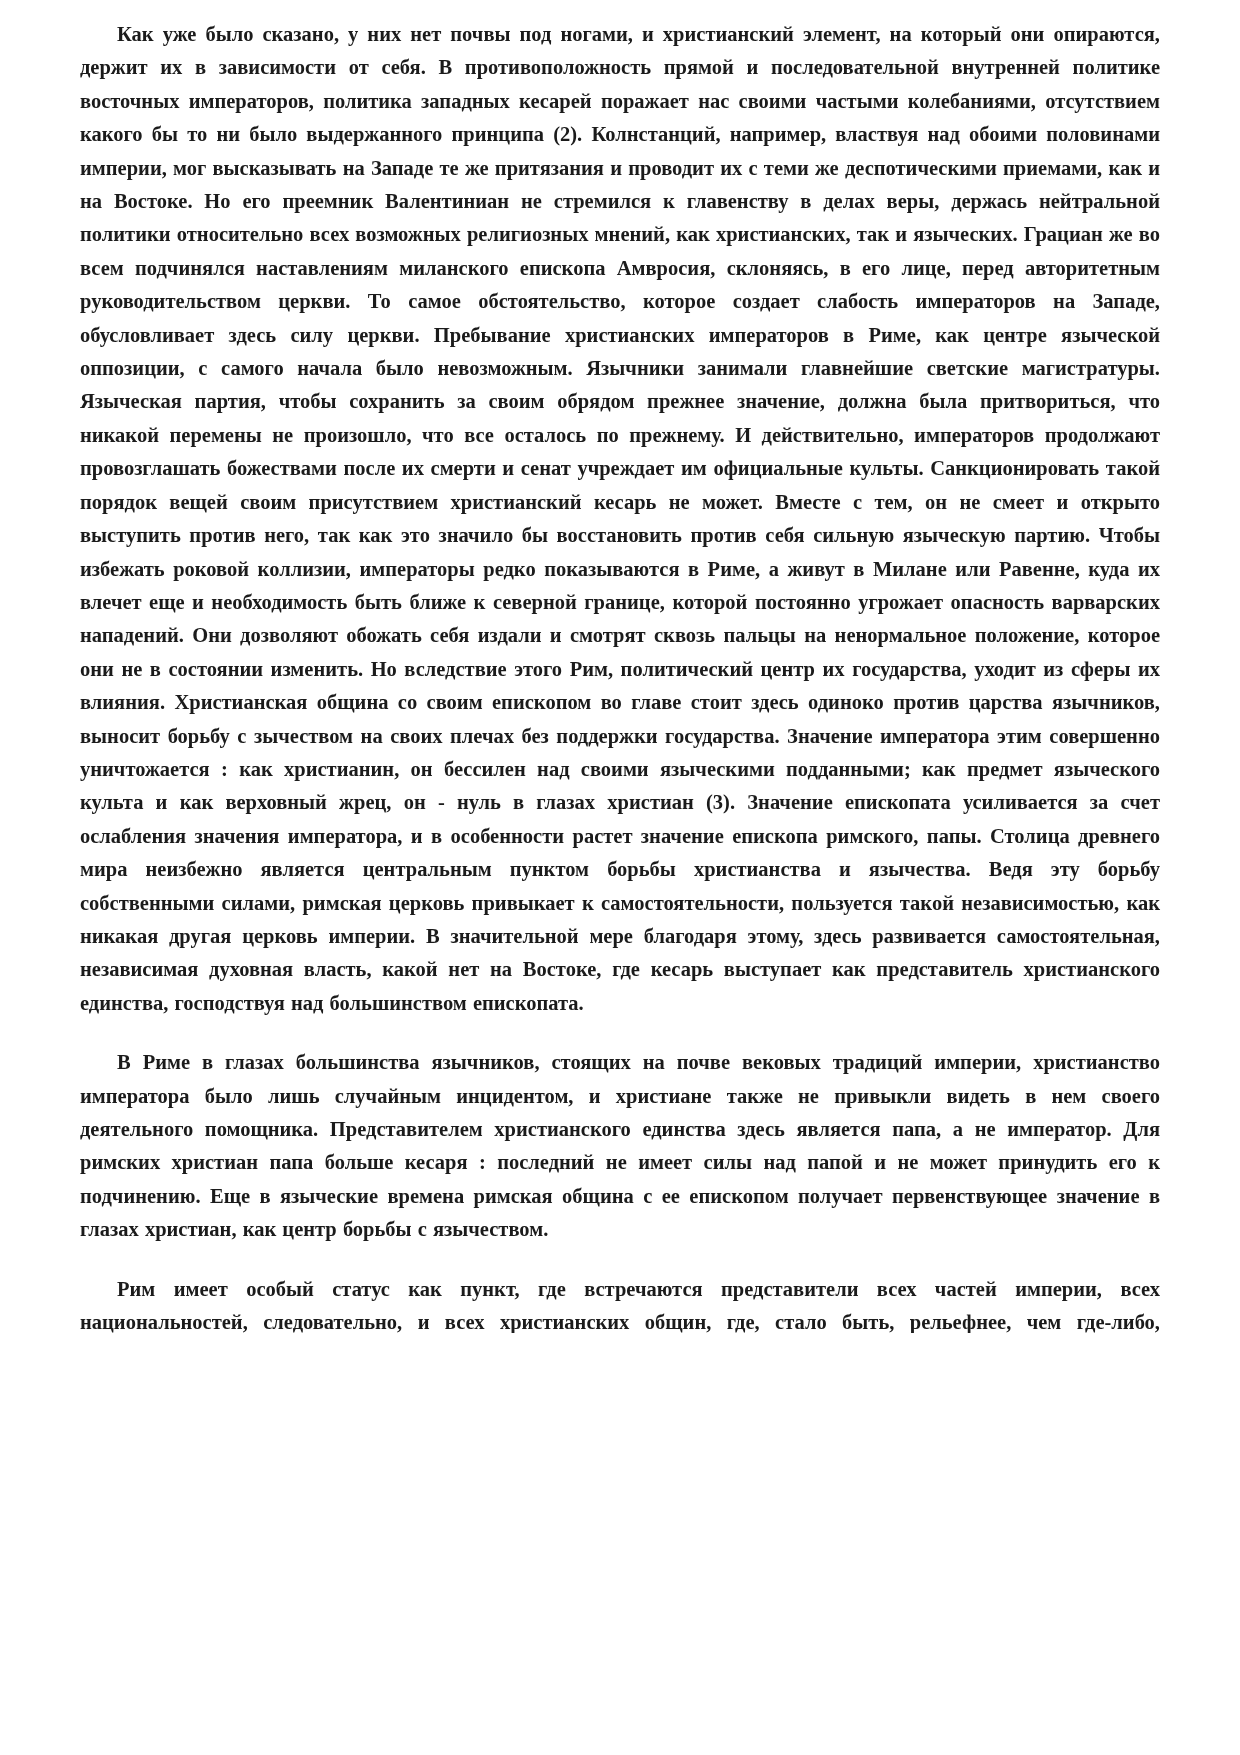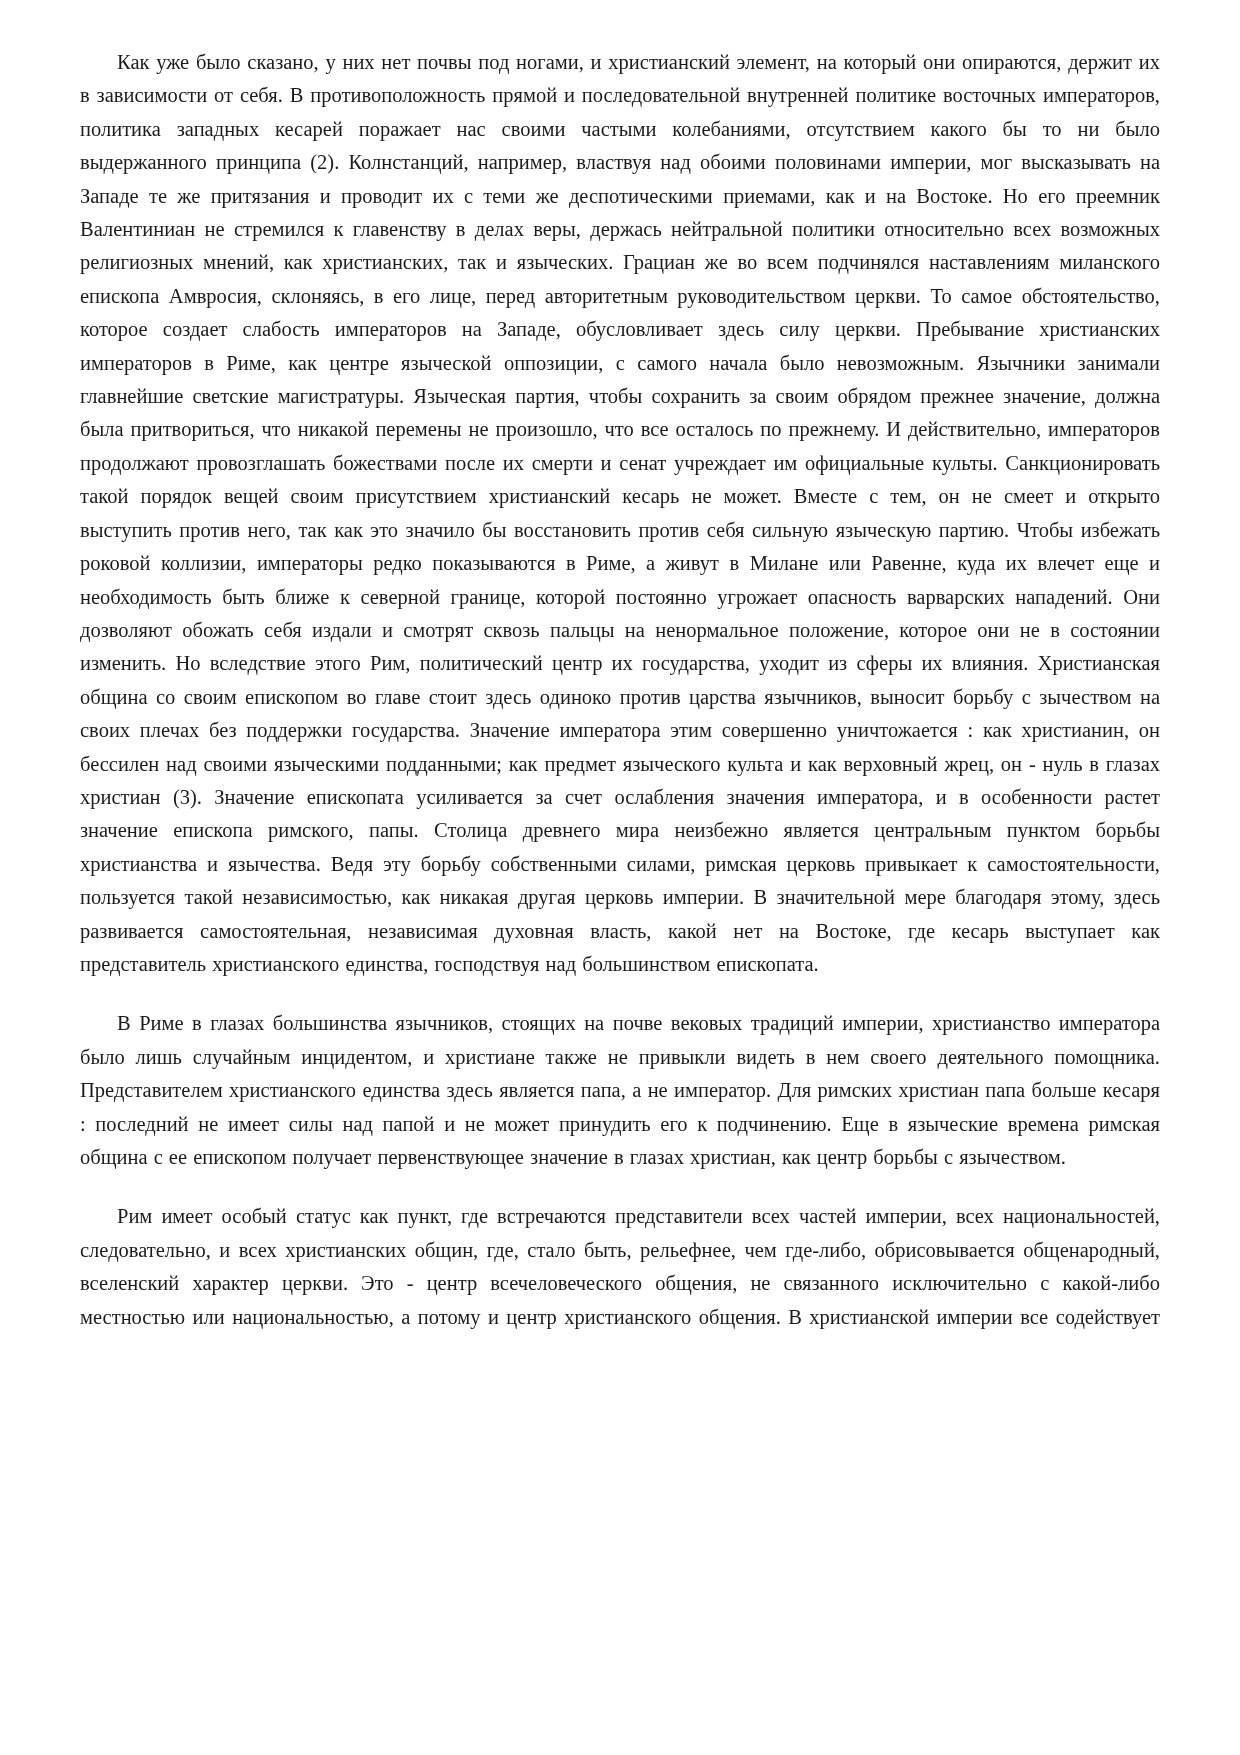--- a/index.html
+++ b/index.html
@@ -10,23 +10,24 @@
   body {
     width: 1240px;
     height: 1755px;
     font-family: "Liberation Serif", "DejaVu Serif", serif;
     color: #1b1b1b;
   }
   .page {
     box-sizing: border-box;
     width: 1240px;
     height: 1333px;
-    padding: 46px 80px 40px 80px;
+    padding: 18px 80px 40px 80px;
     overflow: hidden;
     background: #ffffff;
+    font-weight: bold;
   }
   .para {
     margin: 0;
     font-size: 20.5px;
     line-height: 33.4px;
     text-align: justify;
     text-indent: 37px;
     word-spacing: 1px;
   }
   .para + .para {

